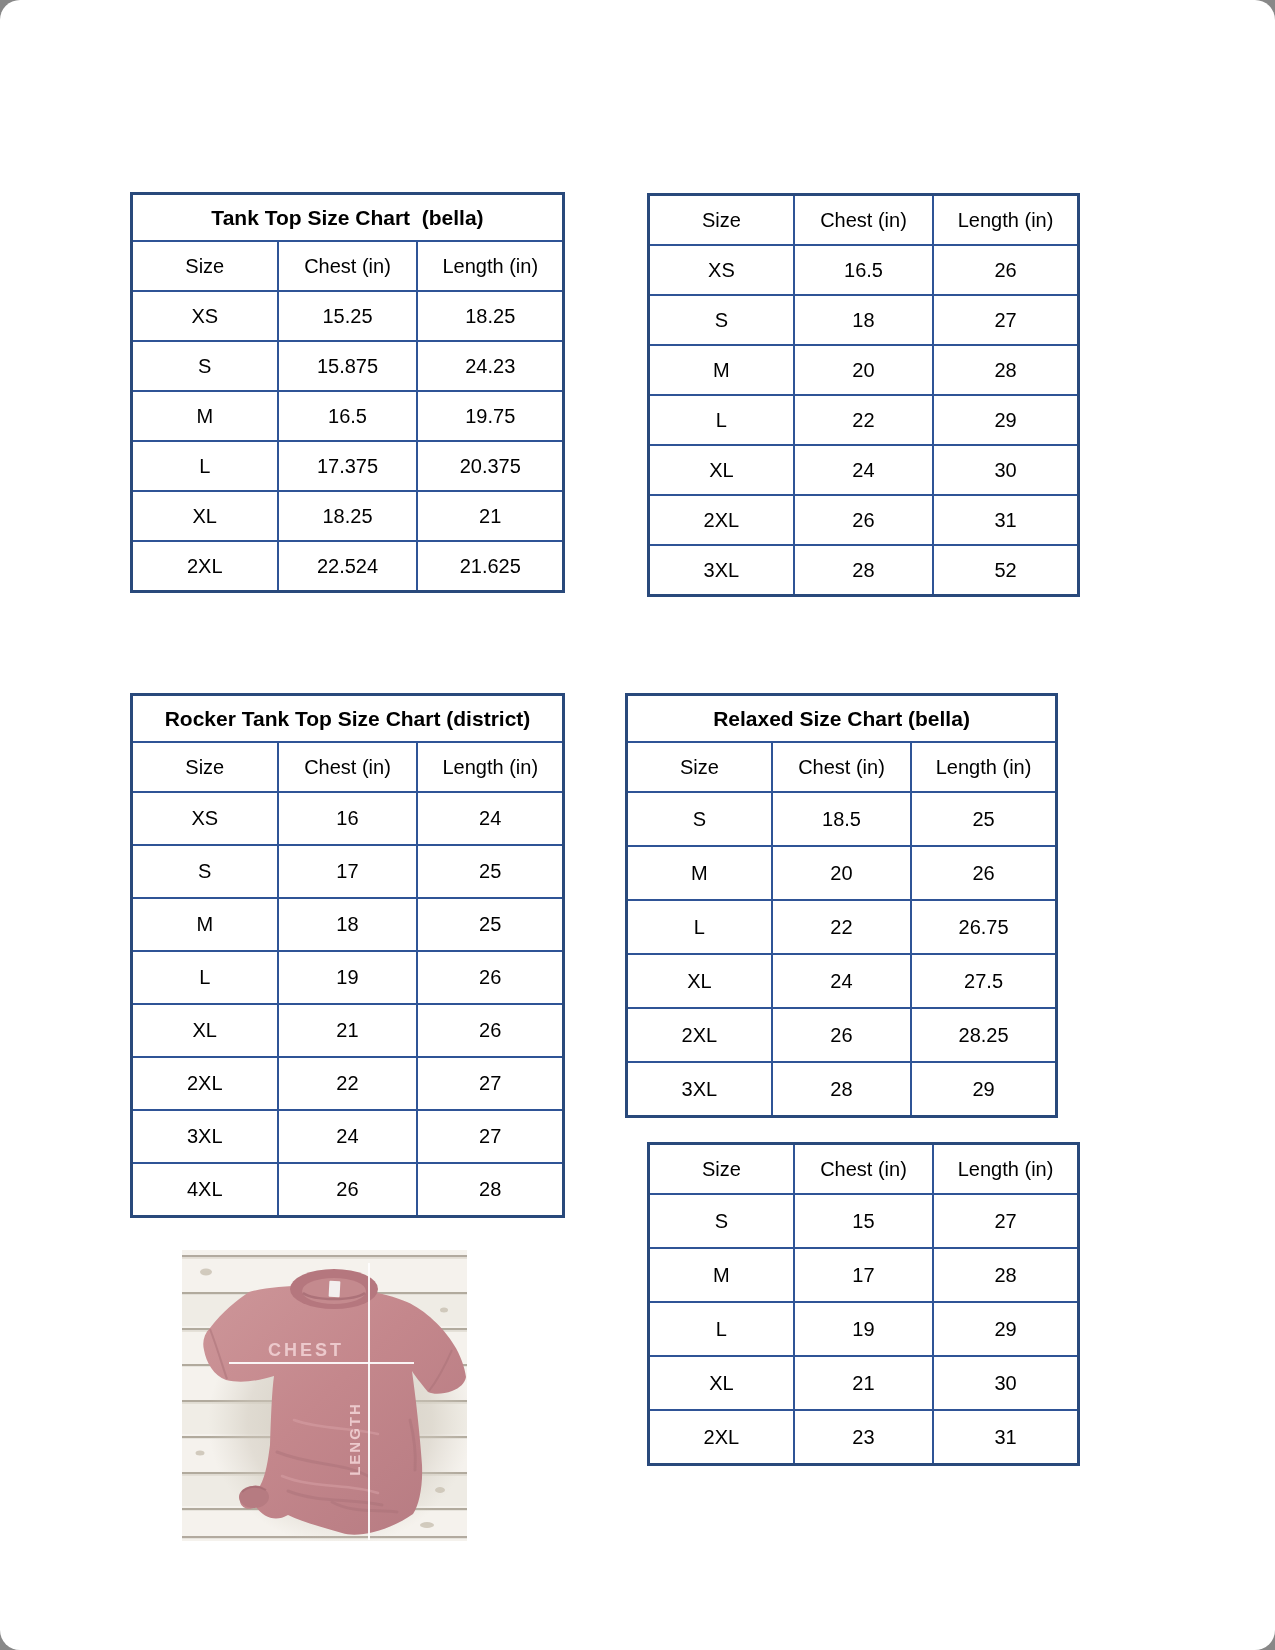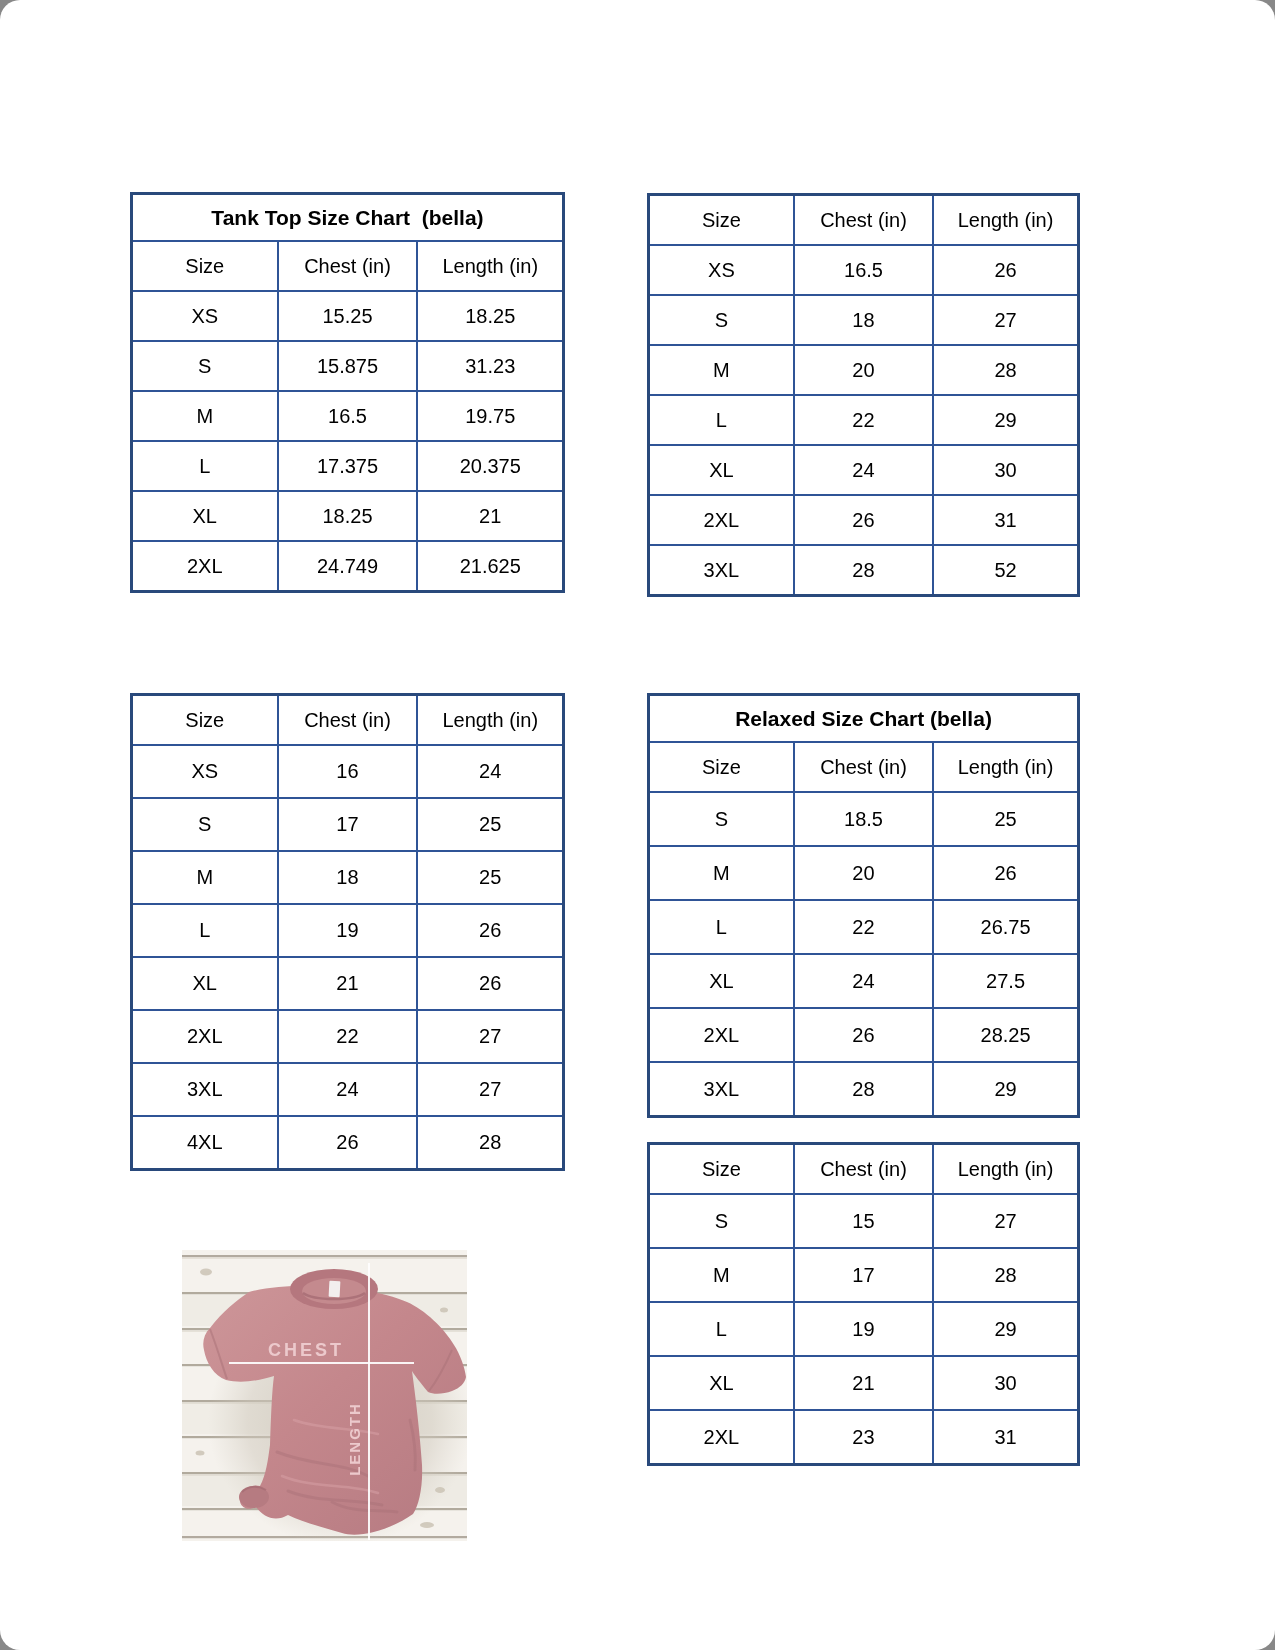--- a/index.html
+++ b/index.html
@@ -77,40 +77,40 @@
           <th>Length (in)</th>
         </tr>
         <tr class="data-row">
           <td>XS</td>
           <td>15.25</td>
           <td>18.25</td>
         </tr>
         <tr class="data-row">
           <td>S</td>
           <td>15.875</td>
-          <td>31.23</td>
+          <td>24.23</td>
         </tr>
         <tr class="data-row">
           <td>M</td>
           <td>16.5</td>
           <td>19.75</td>
         </tr>
         <tr class="data-row">
           <td>L</td>
           <td>17.375</td>
           <td>20.375</td>
         </tr>
         <tr class="data-row">
           <td>XL</td>
           <td>18.25</td>
           <td>21</td>
         </tr>
         <tr class="data-row">
           <td>2XL</td>
-          <td>24.749</td>
+          <td>22.524</td>
           <td>21.625</td>
         </tr>
       </tbody>
     </table>
 
   <table class="size-table" style="left:647px;top:193px;width:433px;--row-h:48px">
       <colgroup>
         <col style="width:33.8%">
         <col style="width:32.4%">
         <col style="width:33.8%">
@@ -159,20 +159,23 @@
       </tbody>
     </table>
 
   <table class="size-table" style="left:130px;top:693px;width:435px;--row-h:51px">
       <colgroup>
         <col style="width:33.8%">
         <col style="width:32.4%">
         <col style="width:33.8%">
       </colgroup>
       <tbody>
+        <tr class="title-row">
+          <th colspan="3">Rocker Tank Top Size Chart (district)</th>
+        </tr>
         <tr class="header-row">
           <th>Size</th>
           <th>Chest (in)</th>
           <th>Length (in)</th>
         </tr>
         <tr class="data-row">
           <td>XS</td>
           <td>16</td>
           <td>24</td>
         </tr>
@@ -207,21 +210,21 @@
           <td>27</td>
         </tr>
         <tr class="data-row">
           <td>4XL</td>
           <td>26</td>
           <td>28</td>
         </tr>
       </tbody>
     </table>
 
-  <table class="size-table" style="left:647px;top:693px;width:433px;--row-h:52px">
+  <table class="size-table" style="left:625px;top:693px;width:433px;--row-h:52px">
       <colgroup>
         <col style="width:33.8%">
         <col style="width:32.4%">
         <col style="width:33.8%">
       </colgroup>
       <tbody>
         <tr class="title-row">
           <th colspan="3">Relaxed Size Chart (bella)</th>
         </tr>
         <tr class="header-row">

